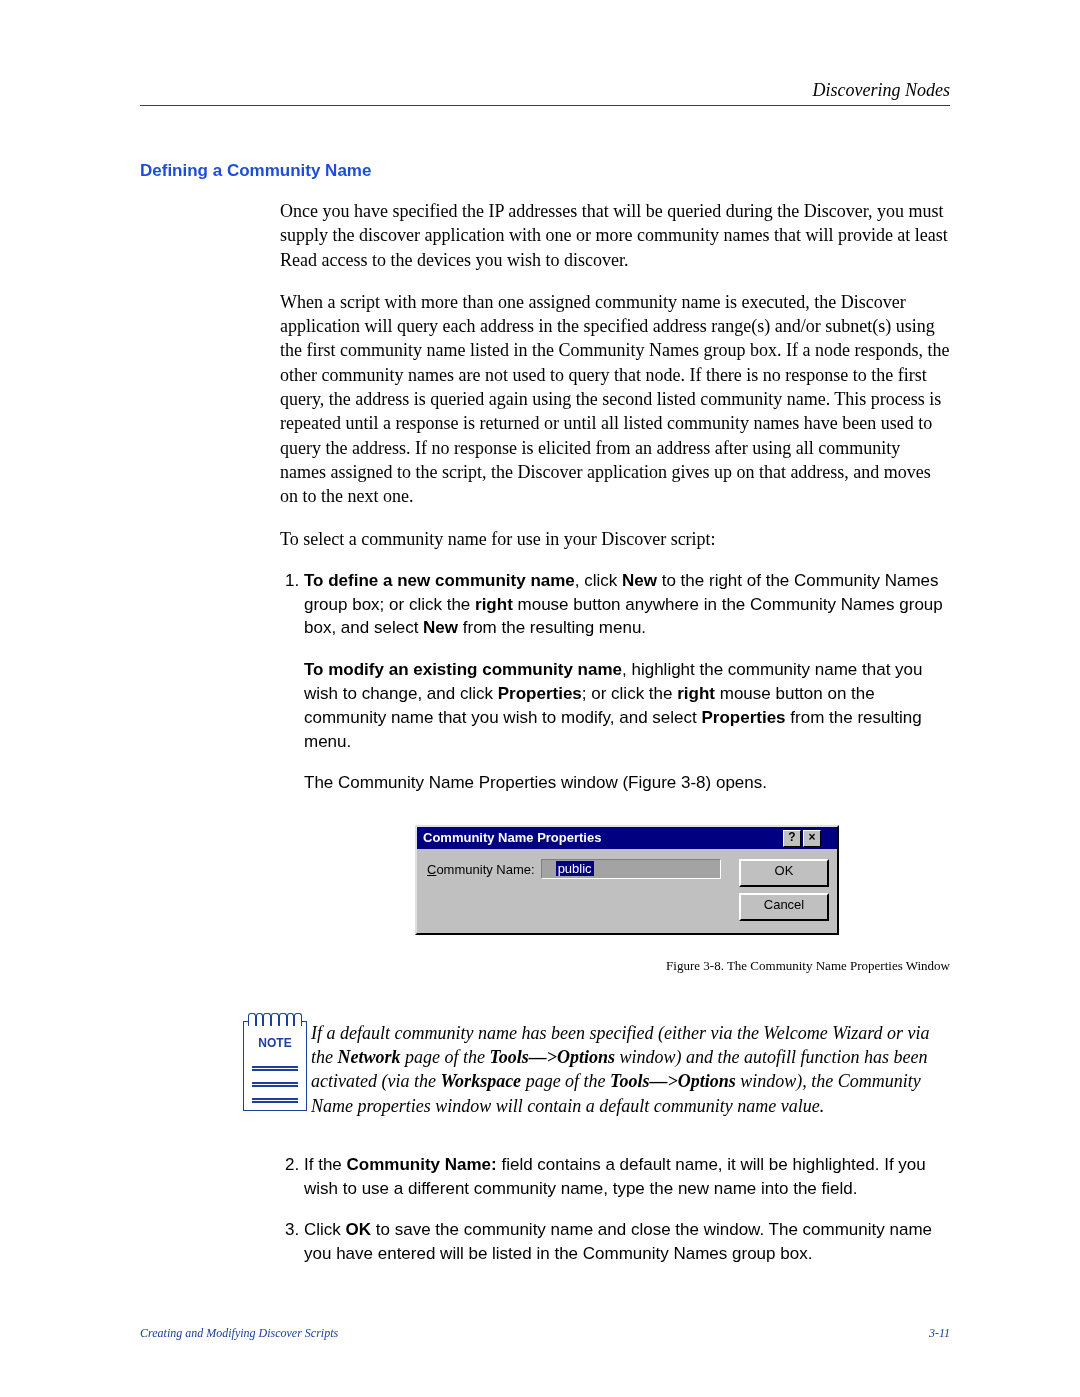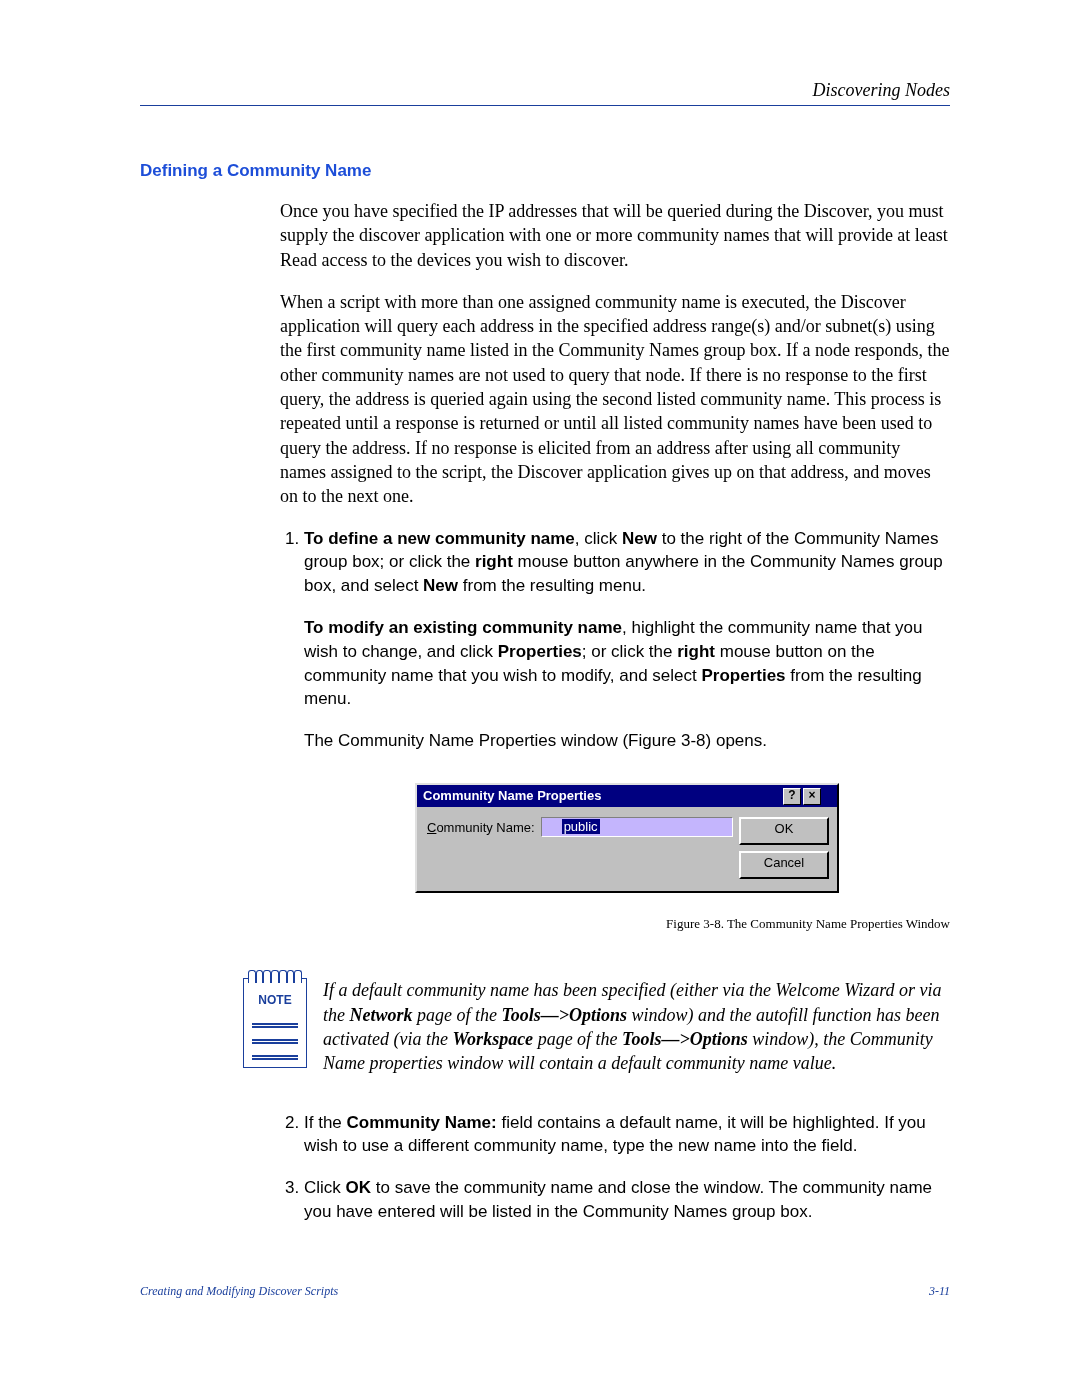--- a/index.html
+++ b/index.html
@@ -99,27 +99,27 @@
     font-family: Arial, sans-serif;
   }
   .dialog-body {
     padding: 10px 8px 12px 10px;
     display:flex;
   }
   .dlg-left { flex:1; display:flex; align-items:flex-start; }
   .dlg-label { margin-right:6px; padding-top:2px; }
   .dlg-label .ul { text-decoration: underline; }
   .dlg-input {
-    background:#c4b5fd;
+    background:#a3a3a3;
     border:1px solid #808080;
     border-right-color:#fff;
     border-bottom-color:#fff;
     height:18px;
     width:150px;
-    padding:0 20px;
+    padding:0 14px;
   }
   .dlg-input .sel {
     background:#000080;
     color:#fff;
     padding:0 2px;
   }
   .dlg-right { width:90px; display:flex; flex-direction:column; gap:6px; margin-left:6px;}
   .win-btn {
     background:#c0c0c0;
     border:2px solid #000;
@@ -127,21 +127,21 @@
     border-left-color:#fff;
     height:24px;
     text-align:center;
     line-height:20px;
     font-size:13px;
   }
 
   
   .note-row {
     display:flex;
-    gap: 16px;
+    gap: 4px;
     margin: 0 0 35px 0;
     padding-left: 28px;
   }
   .note-icon-box {
     flex: 0 0 62px;
     height: 88px;
     border: 1.5px solid #1a3f9c;
     position: relative;
   }
   .note-icon-box .spiral {
@@ -191,20 +191,21 @@
 
 <div class="page">
   <div class="header-title">Discovering Nodes</div>
   <hr class="header-rule">
 
   <div class="section-heading">Defining a Community Name</div>
 
   <div class="body-block">
     <p class="para">Once you have specified the IP addresses that will be queried during the Discover, you must supply the discover application with one or more community names that will provide at least Read access to the devices you wish to discover.</p>
     <p class="para">When a script with more than one assigned community name is executed, the Discover application will query each address in the specified address range(s) and/or subnet(s) using the first community name listed in the Community Names group box. If a node responds, the other community names are not used to query that node. If there is no response to the first query, the address is queried again using the second listed community name. This process is repeated until a response is returned or until all listed community names have been used to query the address. If no response is elicited from an address after using all community names assigned to the script, the Discover application gives up on that address, and moves on to the next one.</p>
+    <p class="para">To select a community name for use in your Discover script:</p>
 
     <ol class="steps sans" start="1">
       <li>
         <span>
           <b>To define a new community name</b><span>, click </span><b>New</b><span> to the right of the Community Names group box; or click the </span><b>right</b><span> mouse button anywhere in the Community Names group box, and select </span><b>New</b><span> from the resulting menu.</span>
         </span>
         <p style="margin:18px 0 12px 0;">
           <b>To modify an existing community name</b><span>, highlight the community name that you wish to change, and click </span><b>Properties</b><span>; or click the </span><b>right</b><span> mouse button on the community name that you wish to modify, and select </span><b>Properties</b><span> from the resulting menu.</span>
         </p>
         <p style="margin:18px 0 0 0;">

